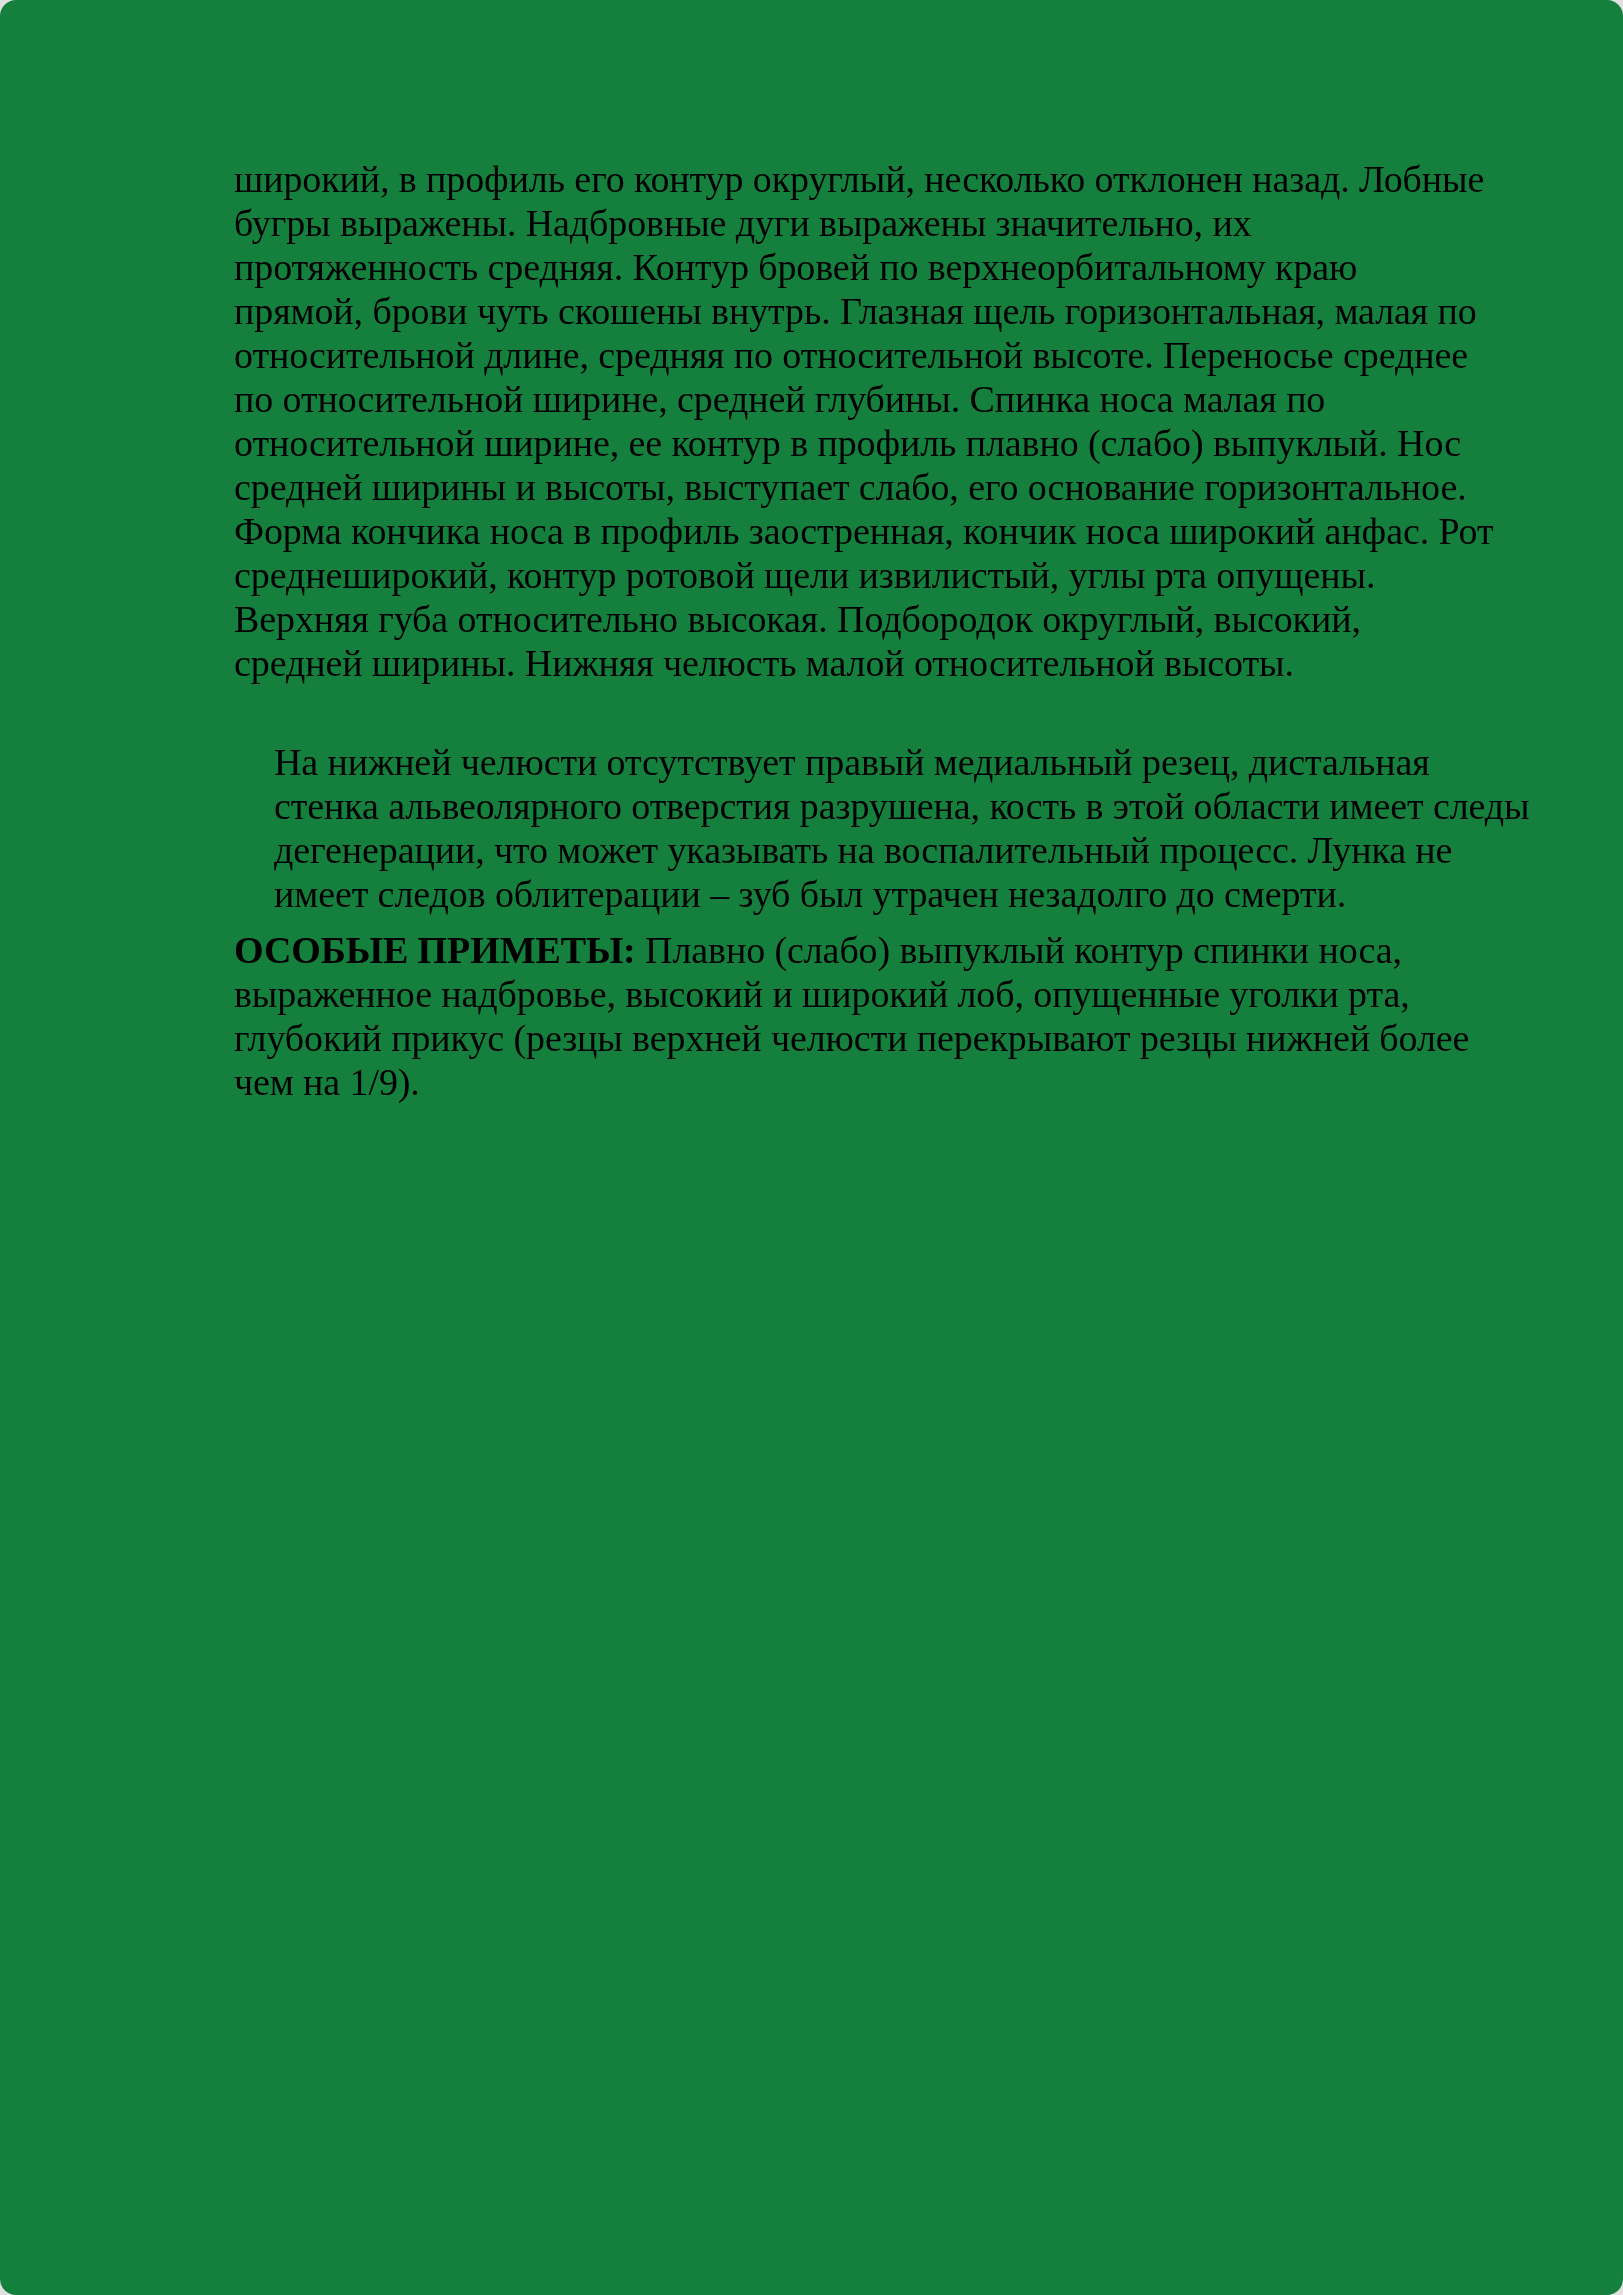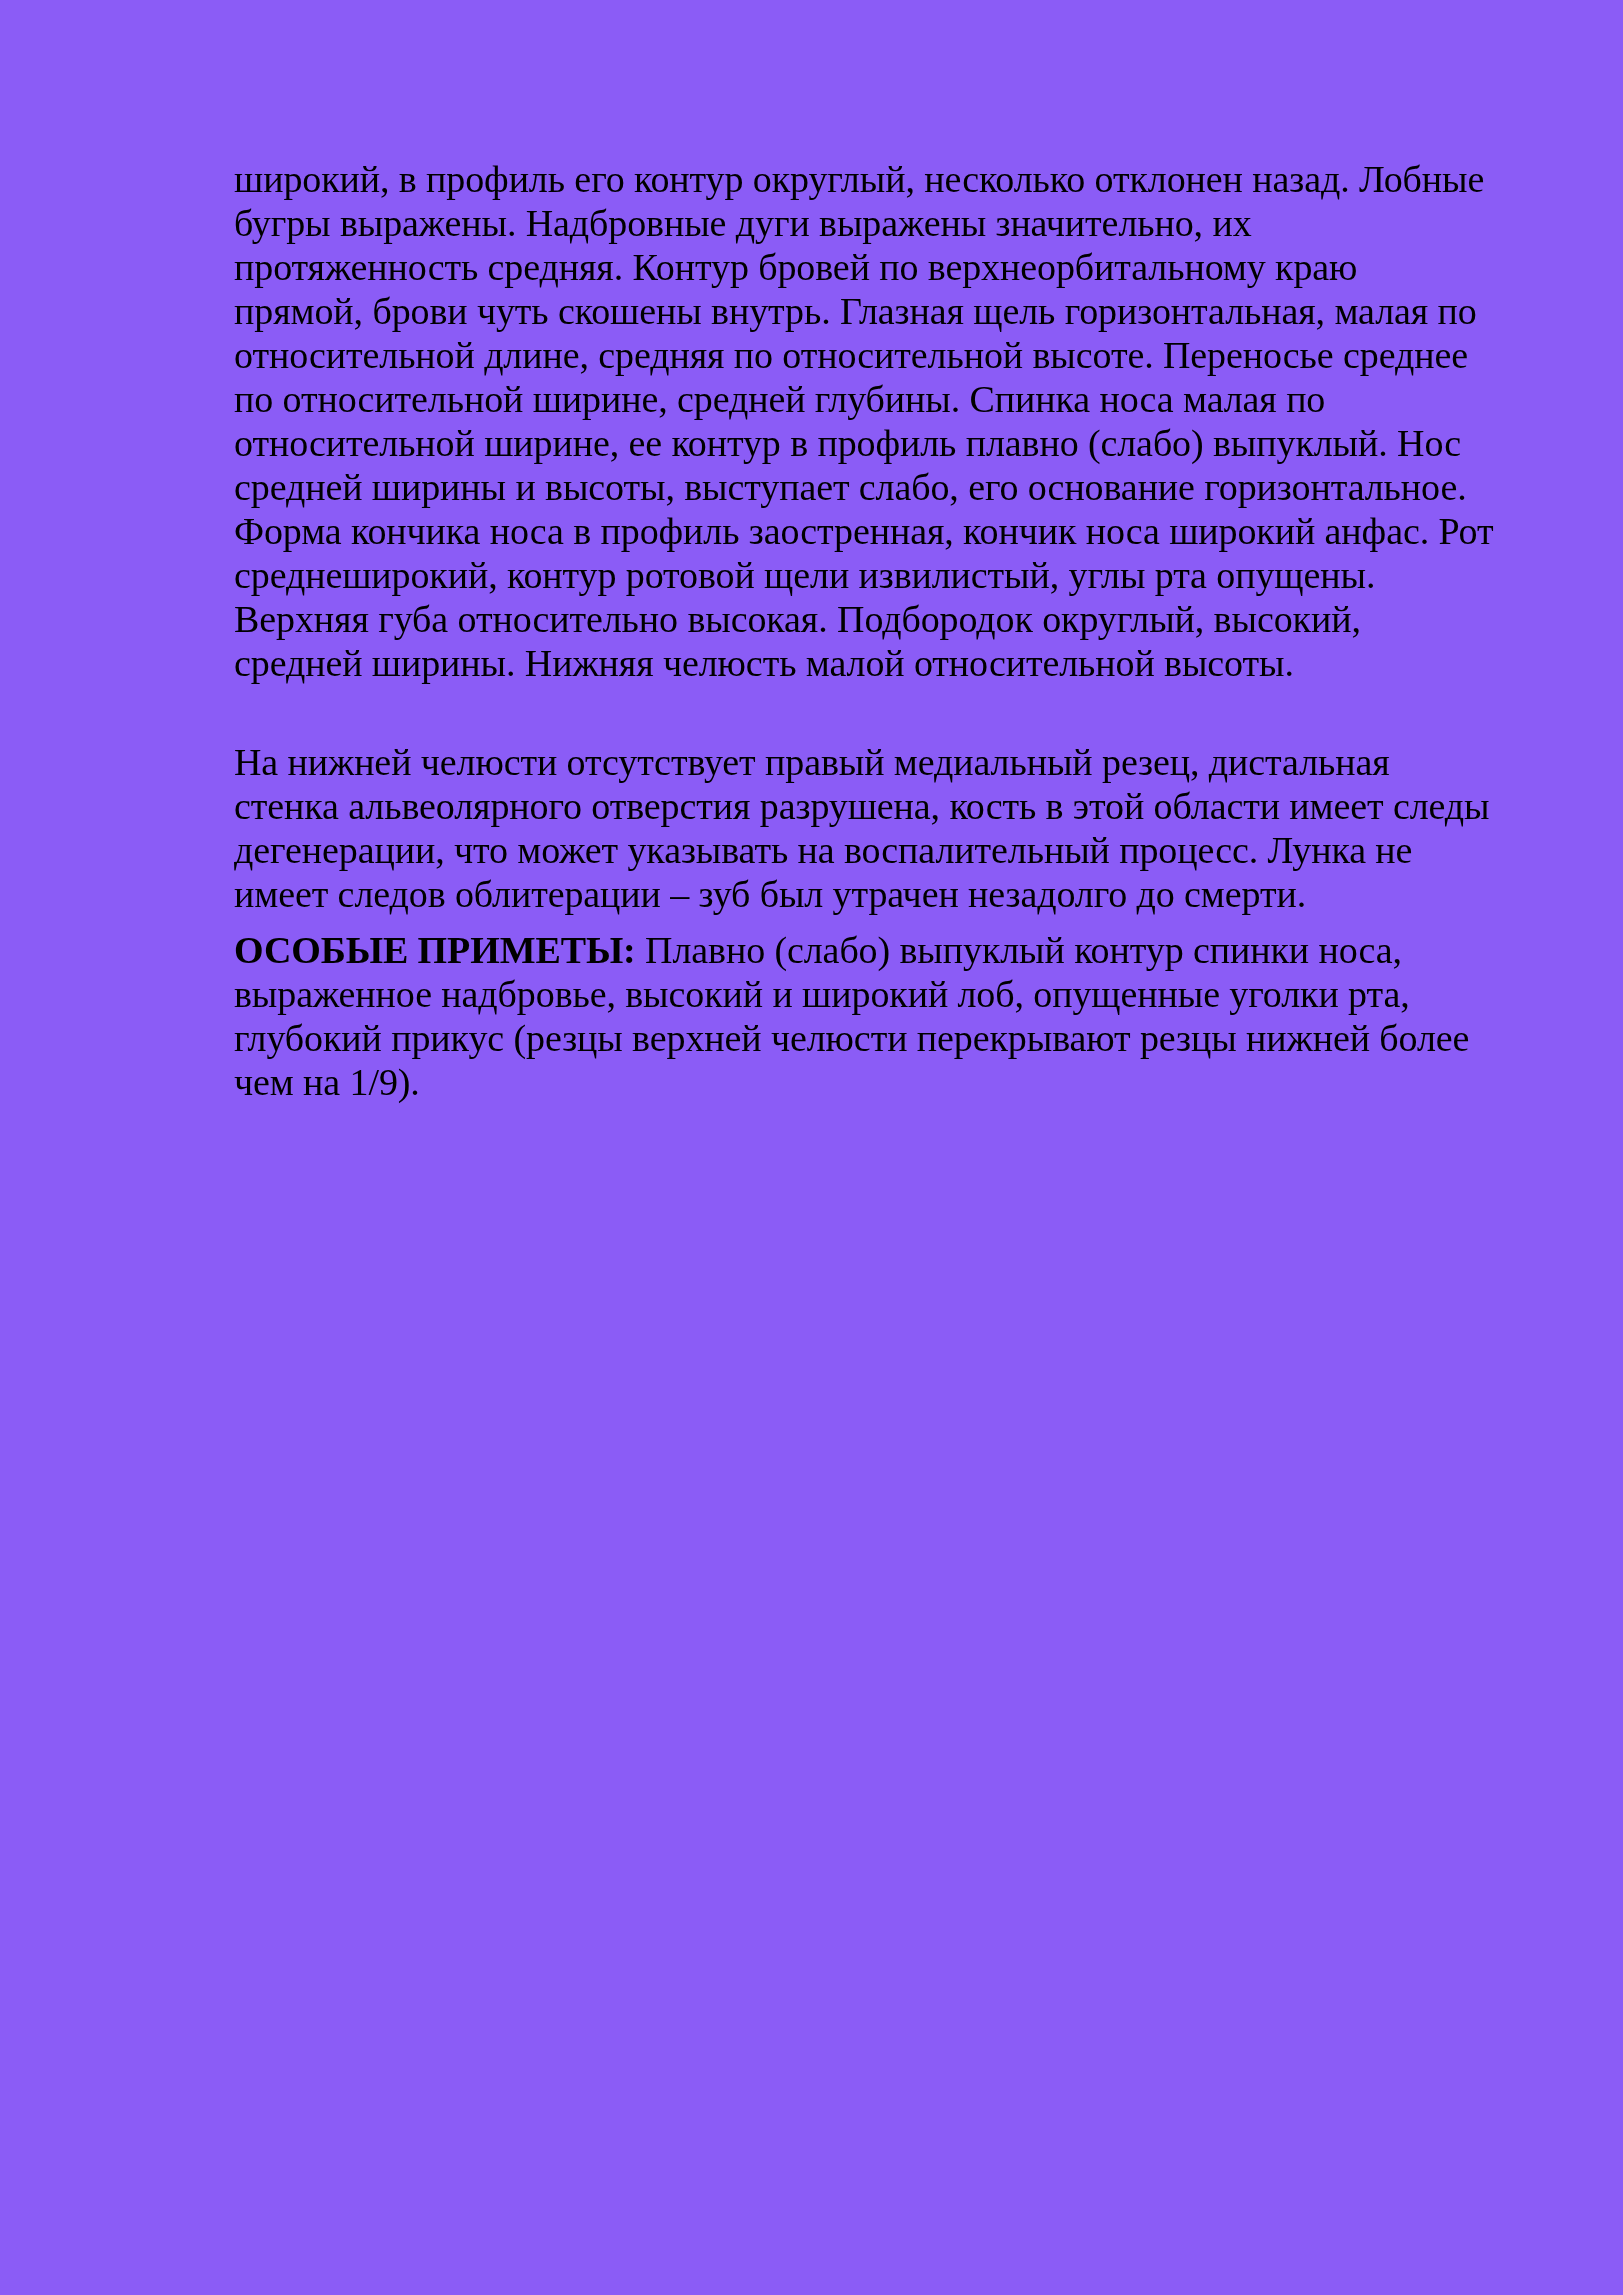--- a/index.html
+++ b/index.html
@@ -4,40 +4,42 @@
 <style>
   html, body {
     margin: 0;
     padding: 0;
     background: #e0e0e0;
   }
   .page {
     position: relative;
     width: 1623px;
     height: 2295px;
-    background: #8b5cf6;
+    background: #15803d;
     overflow: hidden;
     font-family: "Liberation Serif", "DejaVu Serif", serif;
     color: #000000;
+    border-radius: 16px;
   }
   .textblock {
     position: absolute;
     left: 234px;
     top: 157px;
     width: 1296px;
   }
   .para {
     margin: 0;
     font-size: 38px;
     line-height: 44px;
     white-space: pre;        
     letter-spacing: -0.1px;
   }
   .para-2 {
     margin-top: 55px;        
+    margin-left: 40px;
   }
   .para-3 {
     margin-top: 11.8px;        
     white-space: normal;
   }
   .para-3 .label {
     font-weight: bold;
     white-space: pre;
   }
   .para-3 .rest {

